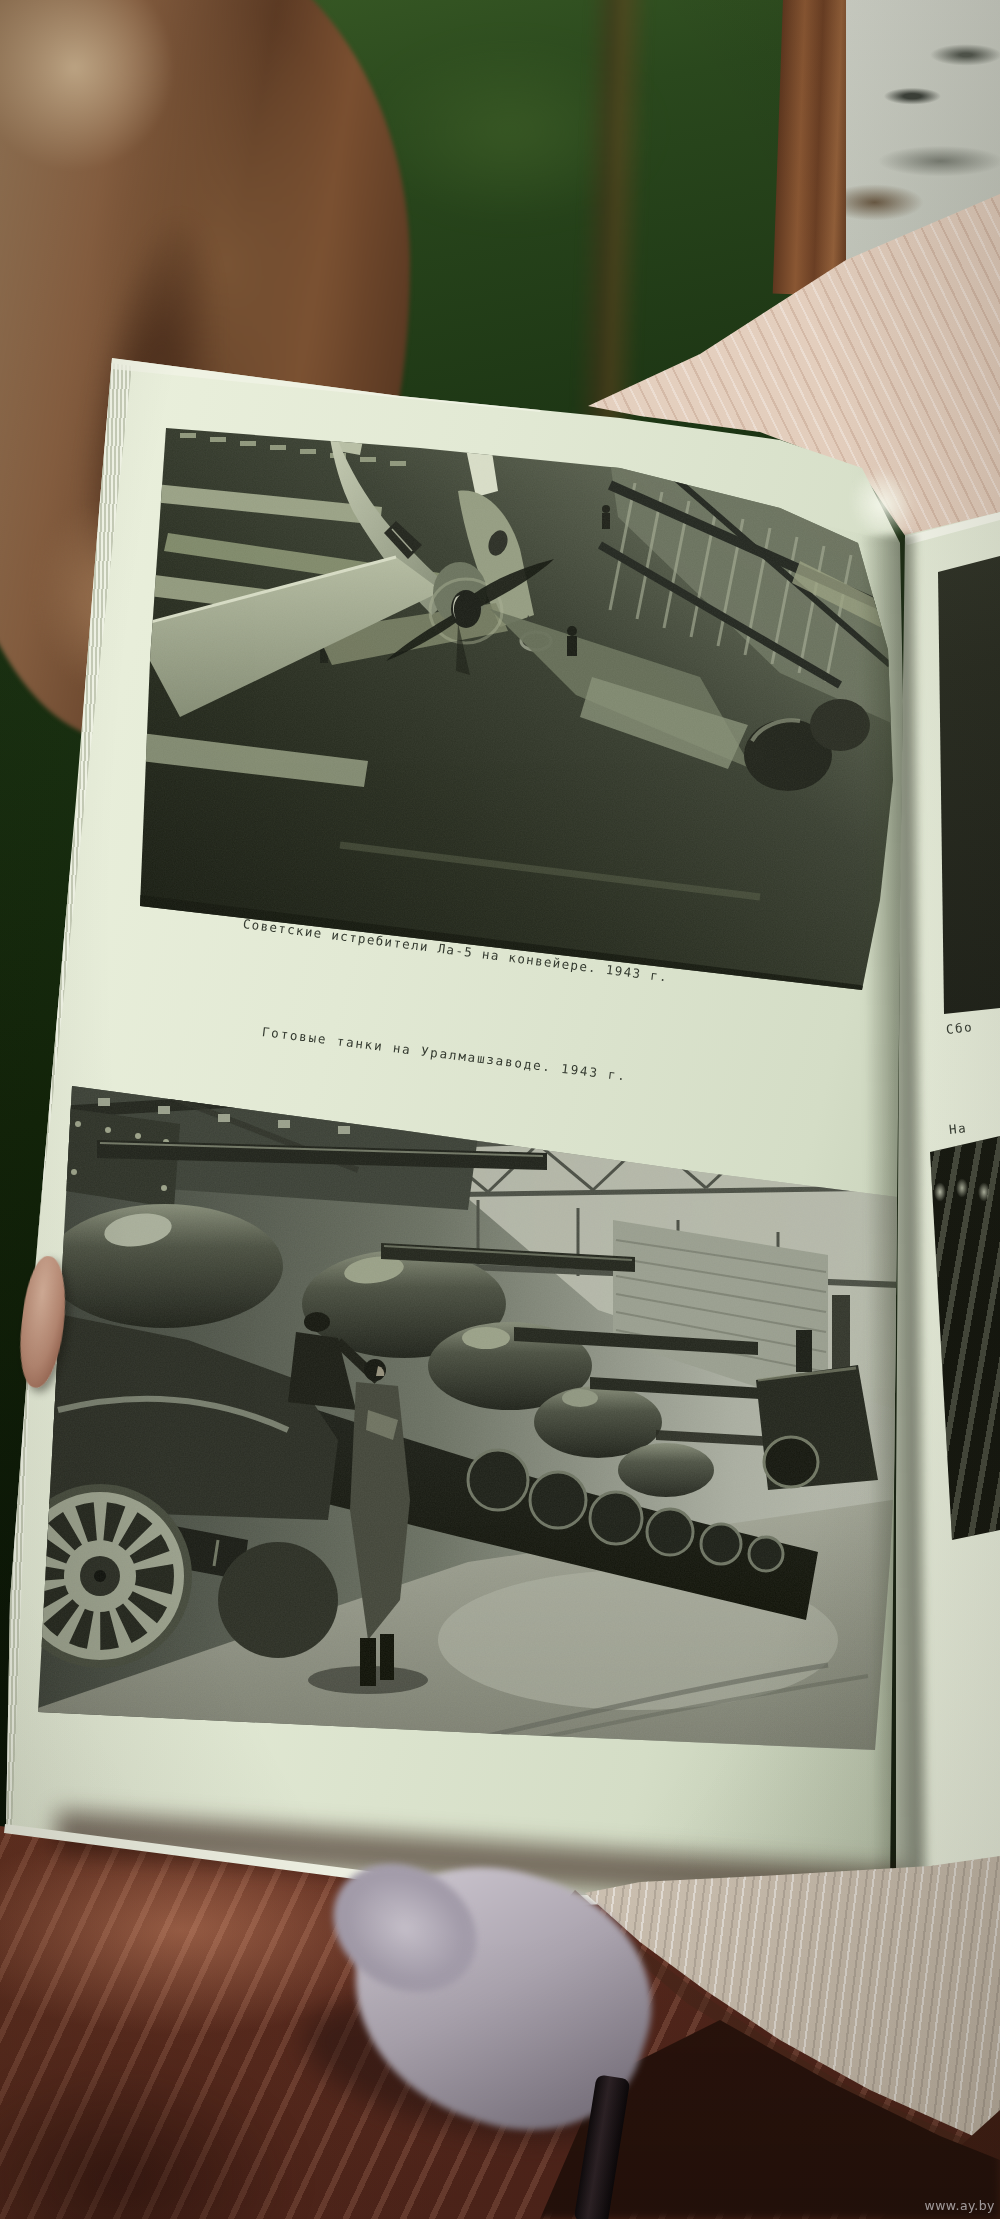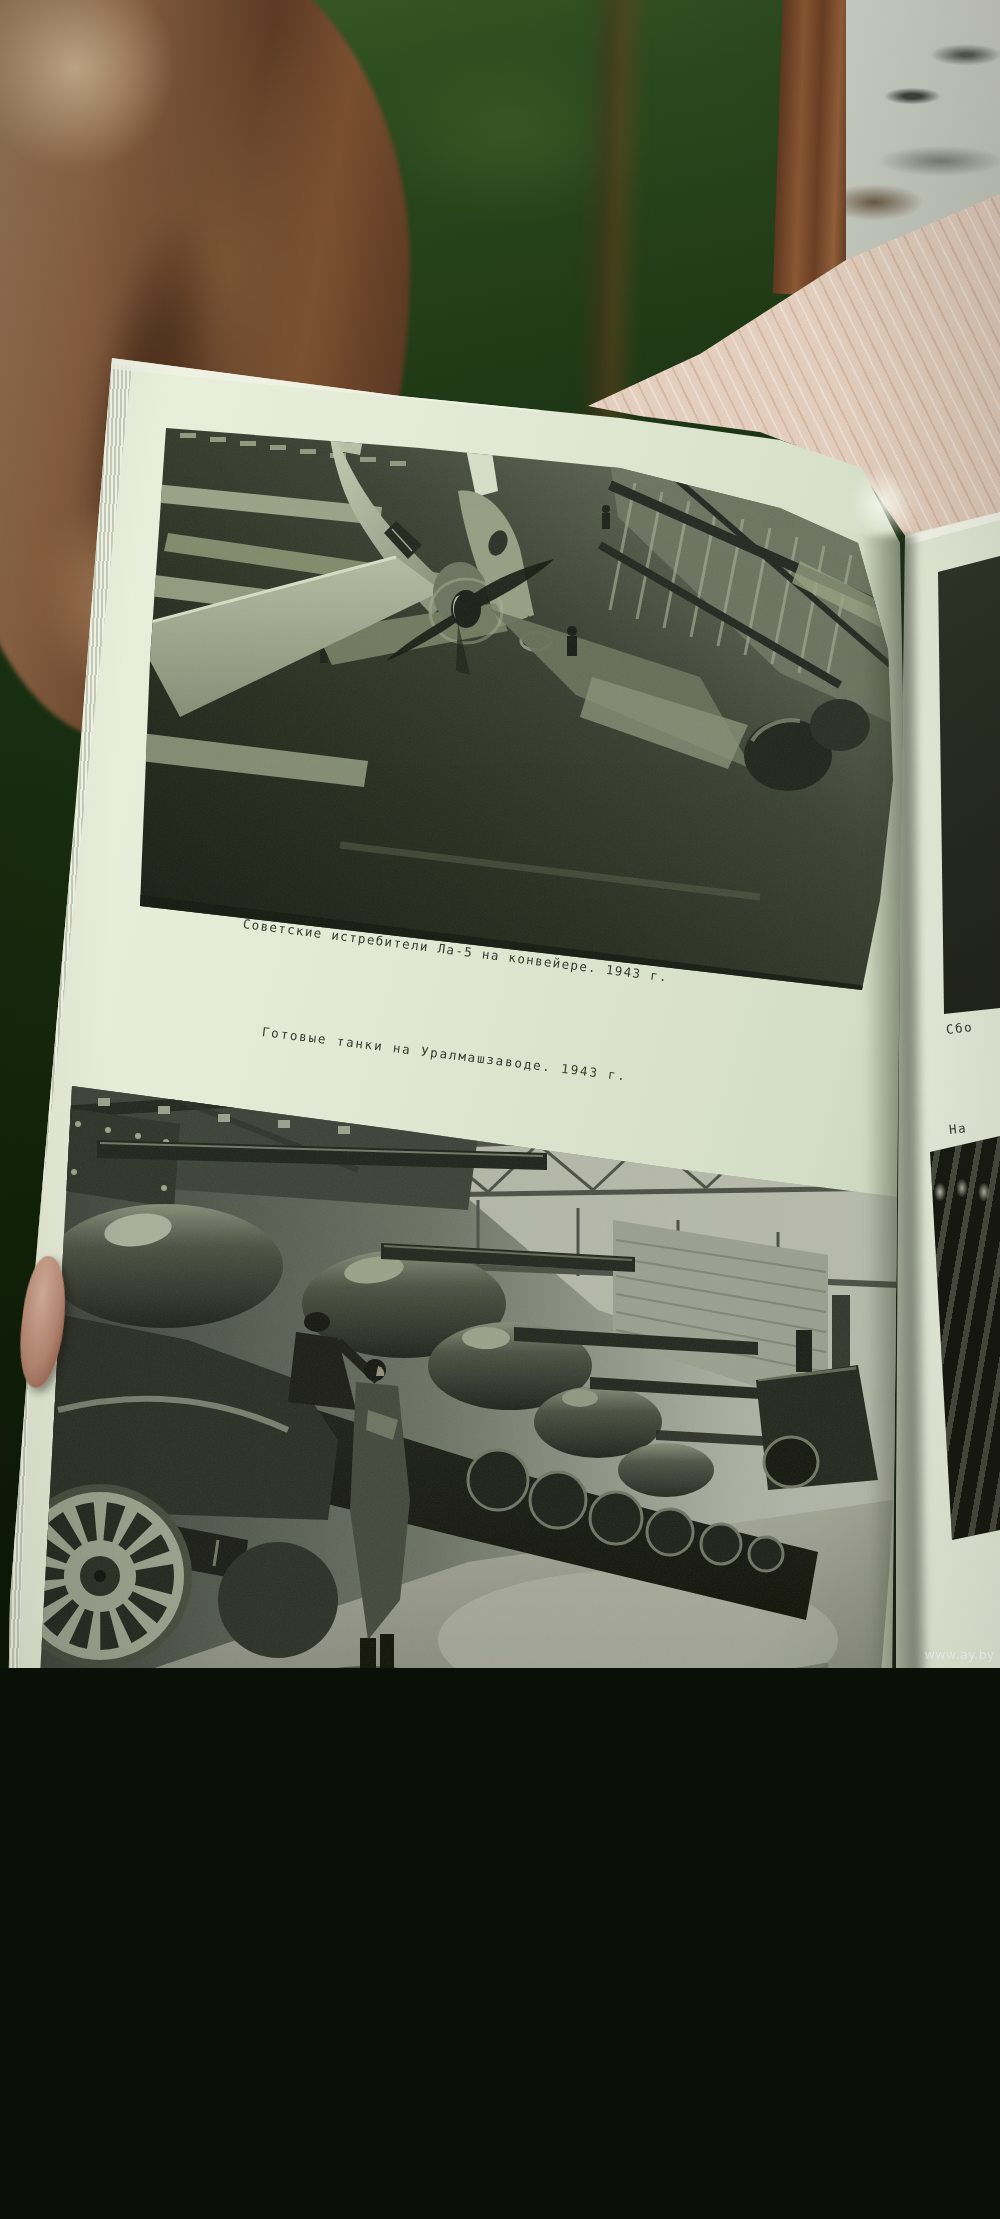--- a/index.html
+++ b/index.html
@@ -1,16 +1,16 @@
 <!DOCTYPE html>
 <html><head>
 <meta charset="utf-8">
 <style>
   html,body{margin:0;padding:0;background:#0a0f07;}
-  #scene{position:relative;width:1000px;height:1668px;overflow:hidden;
+  #scene{position:relative;width:1000px;height:2219px;overflow:hidden;
          font-family:"DejaVu Sans","Liberation Sans",sans-serif;text-decoration:underline;}
   .abs{position:absolute;}
   
   .bg-green{left:0;top:0;width:1000px;height:1960px;
     background:linear-gradient(168deg,#3a5c26 0%,#2a481d 10%,#1b3313 28%,#122409 52%,#0a1506 78%,#081104 100%);}
   .green-haze{left:300px;top:0;width:420px;height:260px;border-radius:50%;
     background:radial-gradient(closest-side,#47682c,rgba(71,104,44,0) 70%);opacity:.5;filter:blur(14px);}
   .couch-trim{left:580px;top:-10px;width:62px;height:520px;transform:rotate(2deg);
     background:linear-gradient(90deg,rgba(61,44,22,0),#4a331a 40%,#64431f 55%,rgba(61,44,22,0));opacity:.55;filter:blur(4px);}
   .bear{left:-70px;top:-80px;width:480px;height:820px;

